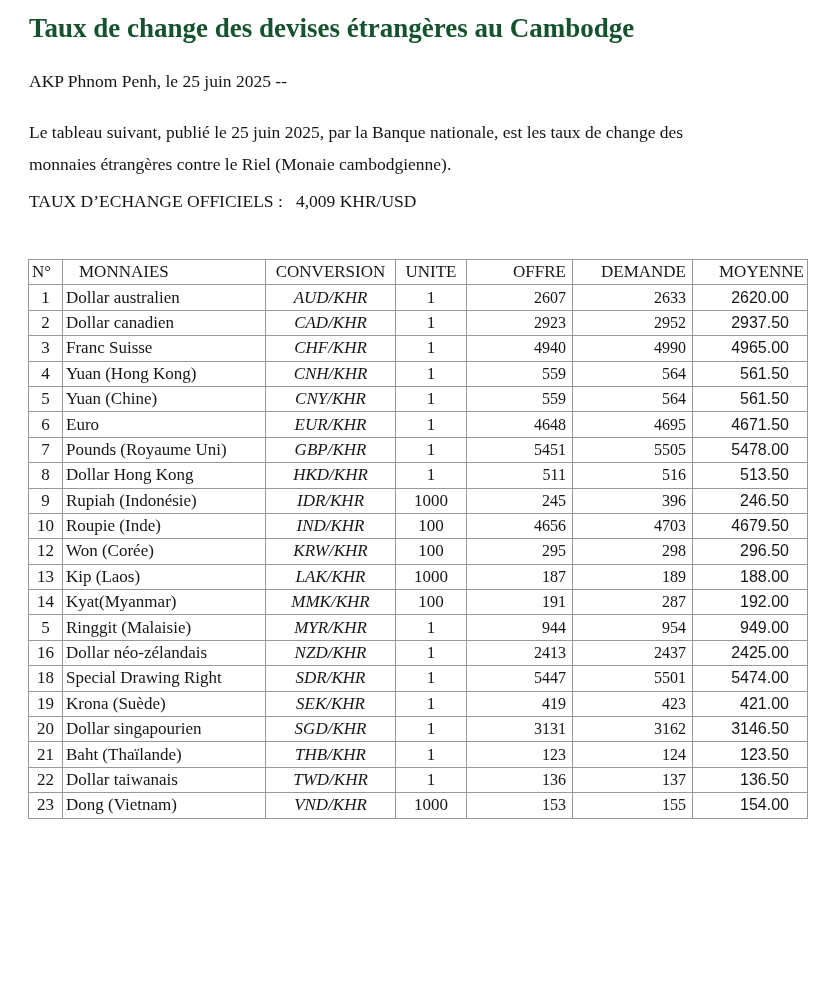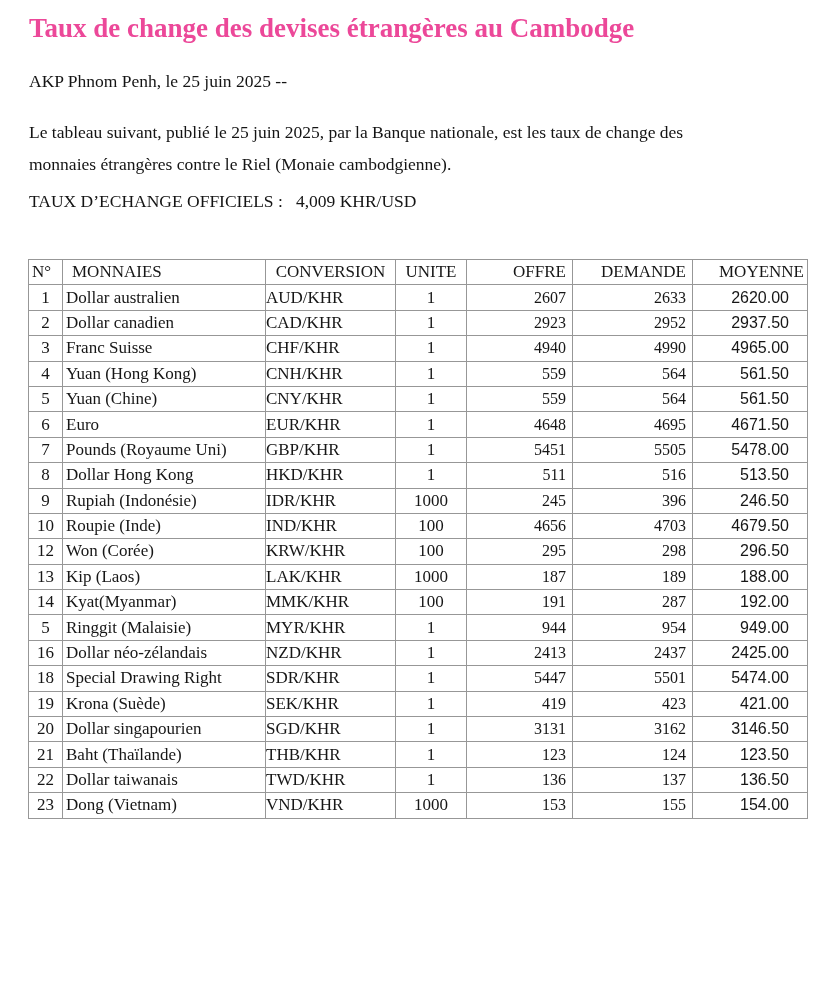--- a/index.html
+++ b/index.html
@@ -4,48 +4,48 @@
 <style>
   html,body { margin:0; padding:0; }
   body {
     width:813px; height:1000px; overflow:hidden;
     background:#ffffff; color:#141414;
     font-family:"Liberation Serif","DejaVu Serif",serif;
   }
   .page { padding:12px 0 0 29px; }
 
   .title {
-    margin:0; font-size:27px; line-height:33px; font-weight:bold; color:#ec4899;
+    margin:0; font-size:27px; line-height:33px; font-weight:bold; color:#14532d;
   }
   .dateline { margin-top:24px; font-size:17.5px; line-height:24px; }
   .intro    { margin-top:23px; font-size:17.5px; line-height:32px; }
   .intro .line { display:block; }
   .rate-line { margin-top:9px; font-size:17.5px; line-height:24px; white-space:pre; }
 
   table.rates {
     margin-top:46px; margin-left:-1px;
     border-collapse:collapse; table-layout:fixed;
     width:779px; font-size:17px; color:#161616;
   }
   .rates th, .rates td {
     border:1px solid #979797; height:24.4px; padding:0;
     font-weight:normal; overflow:hidden; white-space:nowrap;
     vertical-align:middle;
   }
   
   th.h0 { text-align:left;  padding-left:3px; }
-  th.h1 { text-align:left;  padding-left:9px;margin-left:24px; }
+  th.h1 { text-align:left;  padding-left:16px;margin-left:24px; }
   th.h2 { text-align:center; }
   th.h3 { text-align:center; }
   th.h4, th.h5 { text-align:right; padding-right:6px; }
   th.h6 { text-align:right; padding-right:3px; }
   
   td.c0 { text-align:center; }
   td.c1 { text-align:left; padding-left:3px; }
-  td.c2 { text-align:left; }
+  td.c2 { text-align:center;font-style:italic; }
   td.c3 { text-align:center; }
   td.c4, td.c5 {
     text-align:right; padding-right:6px;
     font-family:Liberation Serif, serif; font-size:16px;
   }
   td.c6 {
     text-align:right; padding-right:18px;
     font-family:"Liberation Sans","DejaVu Sans",sans-serif; font-size:16px;
   }
 </style>

